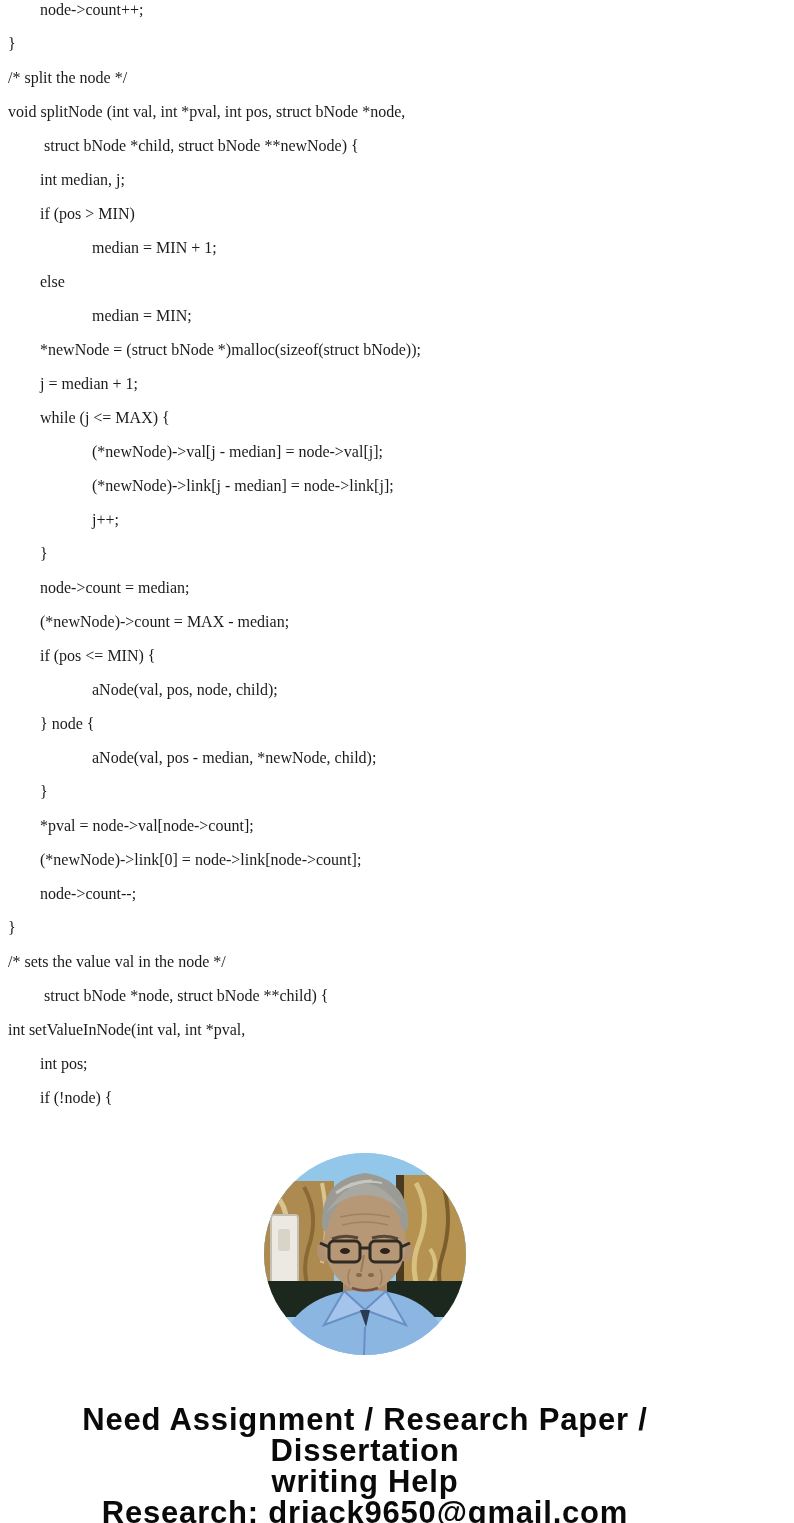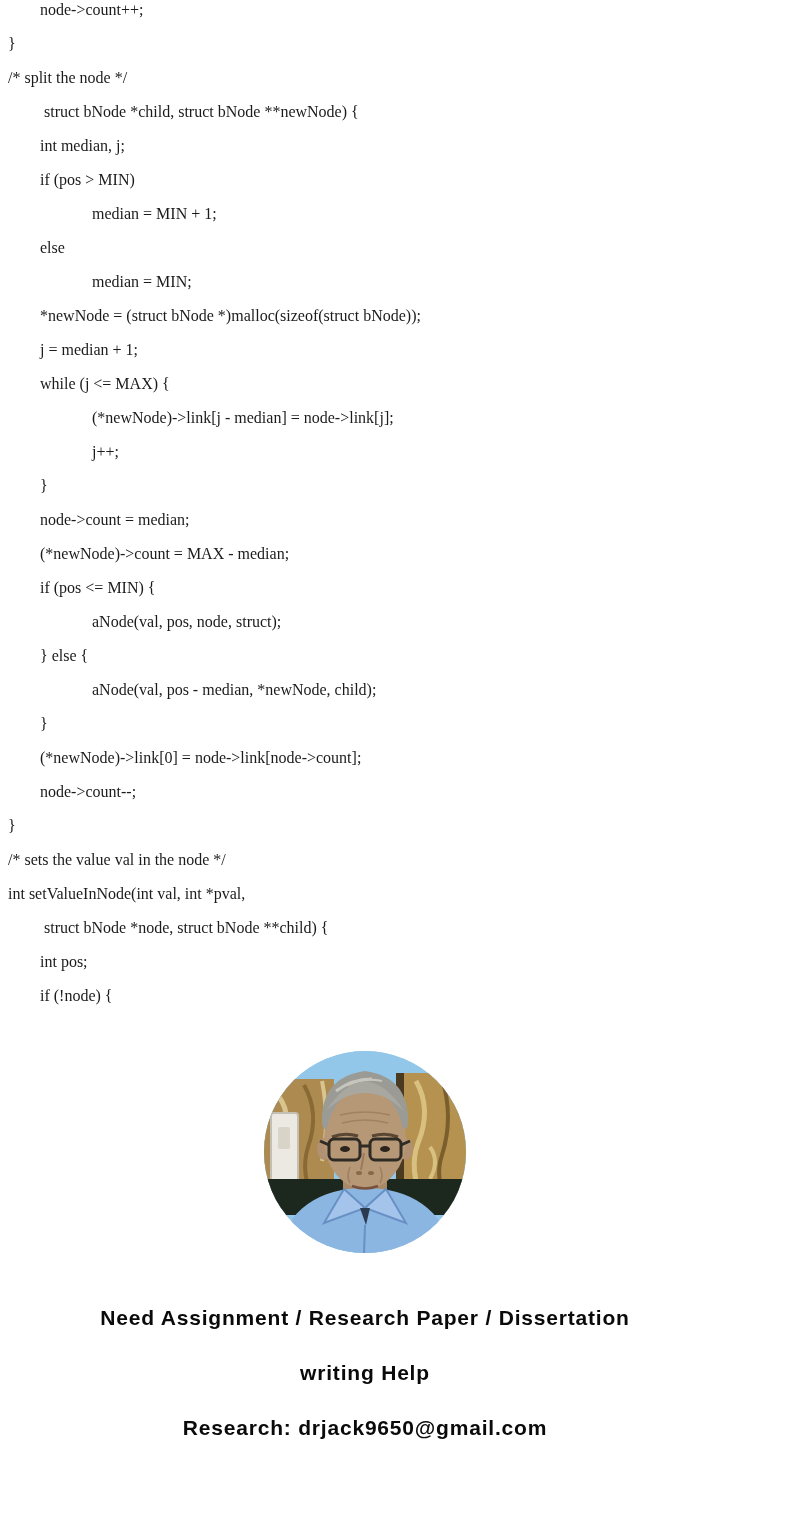--- a/index.html
+++ b/index.html
@@ -47,60 +47,62 @@
 
   
   .footer {
     margin-top: 49px;
     text-align: center;
     font-family: "Liberation Sans", sans-serif;
     font-weight: bold;
     color: #0a0a0a;
   }
   .footer-line {
-    font-size: 21px;
+    font-size: 31px;
     line-height: 31px;
     letter-spacing: 0.8px;
-    margin-top: 24px;
   }
 </style>
 </head>
 <body>
 
 <div class="page">
 
   <div class="code-block">
       <div class="code-line ind-2">node-&gt;count++;</div>
       <div class="code-line ind-0">}</div>
       <div class="code-line ind-0">/* split the node */</div>
+      <div class="code-line ind-0">void splitNode (int val, int *pval, int pos, struct bNode *node,</div>
       <div class="code-line ind-1">struct bNode *child, struct bNode **newNode) {</div>
       <div class="code-line ind-2">int median, j;</div>
       <div class="code-line ind-2">if (pos &gt; MIN)</div>
       <div class="code-line ind-3">median = MIN + 1;</div>
       <div class="code-line ind-2">else</div>
       <div class="code-line ind-3">median = MIN;</div>
       <div class="code-line ind-2">*newNode = (struct bNode *)malloc(sizeof(struct bNode));</div>
       <div class="code-line ind-2">j = median + 1;</div>
       <div class="code-line ind-2">while (j &lt;= MAX) {</div>
+      <div class="code-line ind-3">(*newNode)-&gt;val[j - median] = node-&gt;val[j];</div>
       <div class="code-line ind-3">(*newNode)-&gt;link[j - median] = node-&gt;link[j];</div>
       <div class="code-line ind-3">j++;</div>
       <div class="code-line ind-2">}</div>
       <div class="code-line ind-2">node-&gt;count = median;</div>
       <div class="code-line ind-2">(*newNode)-&gt;count = MAX - median;</div>
       <div class="code-line ind-2">if (pos &lt;= MIN) {</div>
-      <div class="code-line ind-3">aNode(val, pos, node, struct);</div>
-      <div class="code-line ind-2">} else {</div>
+      <div class="code-line ind-3">aNode(val, pos, node, child);</div>
+      <div class="code-line ind-2">} node {</div>
       <div class="code-line ind-3">aNode(val, pos - median, *newNode, child);</div>
       <div class="code-line ind-2">}</div>
+      <div class="code-line ind-2">*pval = node-&gt;val[node-&gt;count];</div>
       <div class="code-line ind-2">(*newNode)-&gt;link[0] = node-&gt;link[node-&gt;count];</div>
       <div class="code-line ind-2">node-&gt;count--;</div>
       <div class="code-line ind-0">}</div>
       <div class="code-line ind-0">/* sets the value val in the node */</div>
+      <div class="code-line ind-1">struct bNode *node, struct bNode **child) {</div>
       <div class="code-line ind-0">int setValueInNode(int val, int *pval,</div>
-      <div class="code-line ind-1">struct bNode *node, struct bNode **child) {</div>
       <div class="code-line ind-2">int pos;</div>
       <div class="code-line ind-2">if (!node) {</div>
     </div>
 
   <div class="avatar">
     <svg width="202" height="202" viewBox="0 0 202 202">
 
       <rect x="0" y="0" width="202" height="202" fill="#92c7ea"></rect>
 
       <rect x="0" y="28" width="70" height="130" fill="#ad8a50"></rect>

